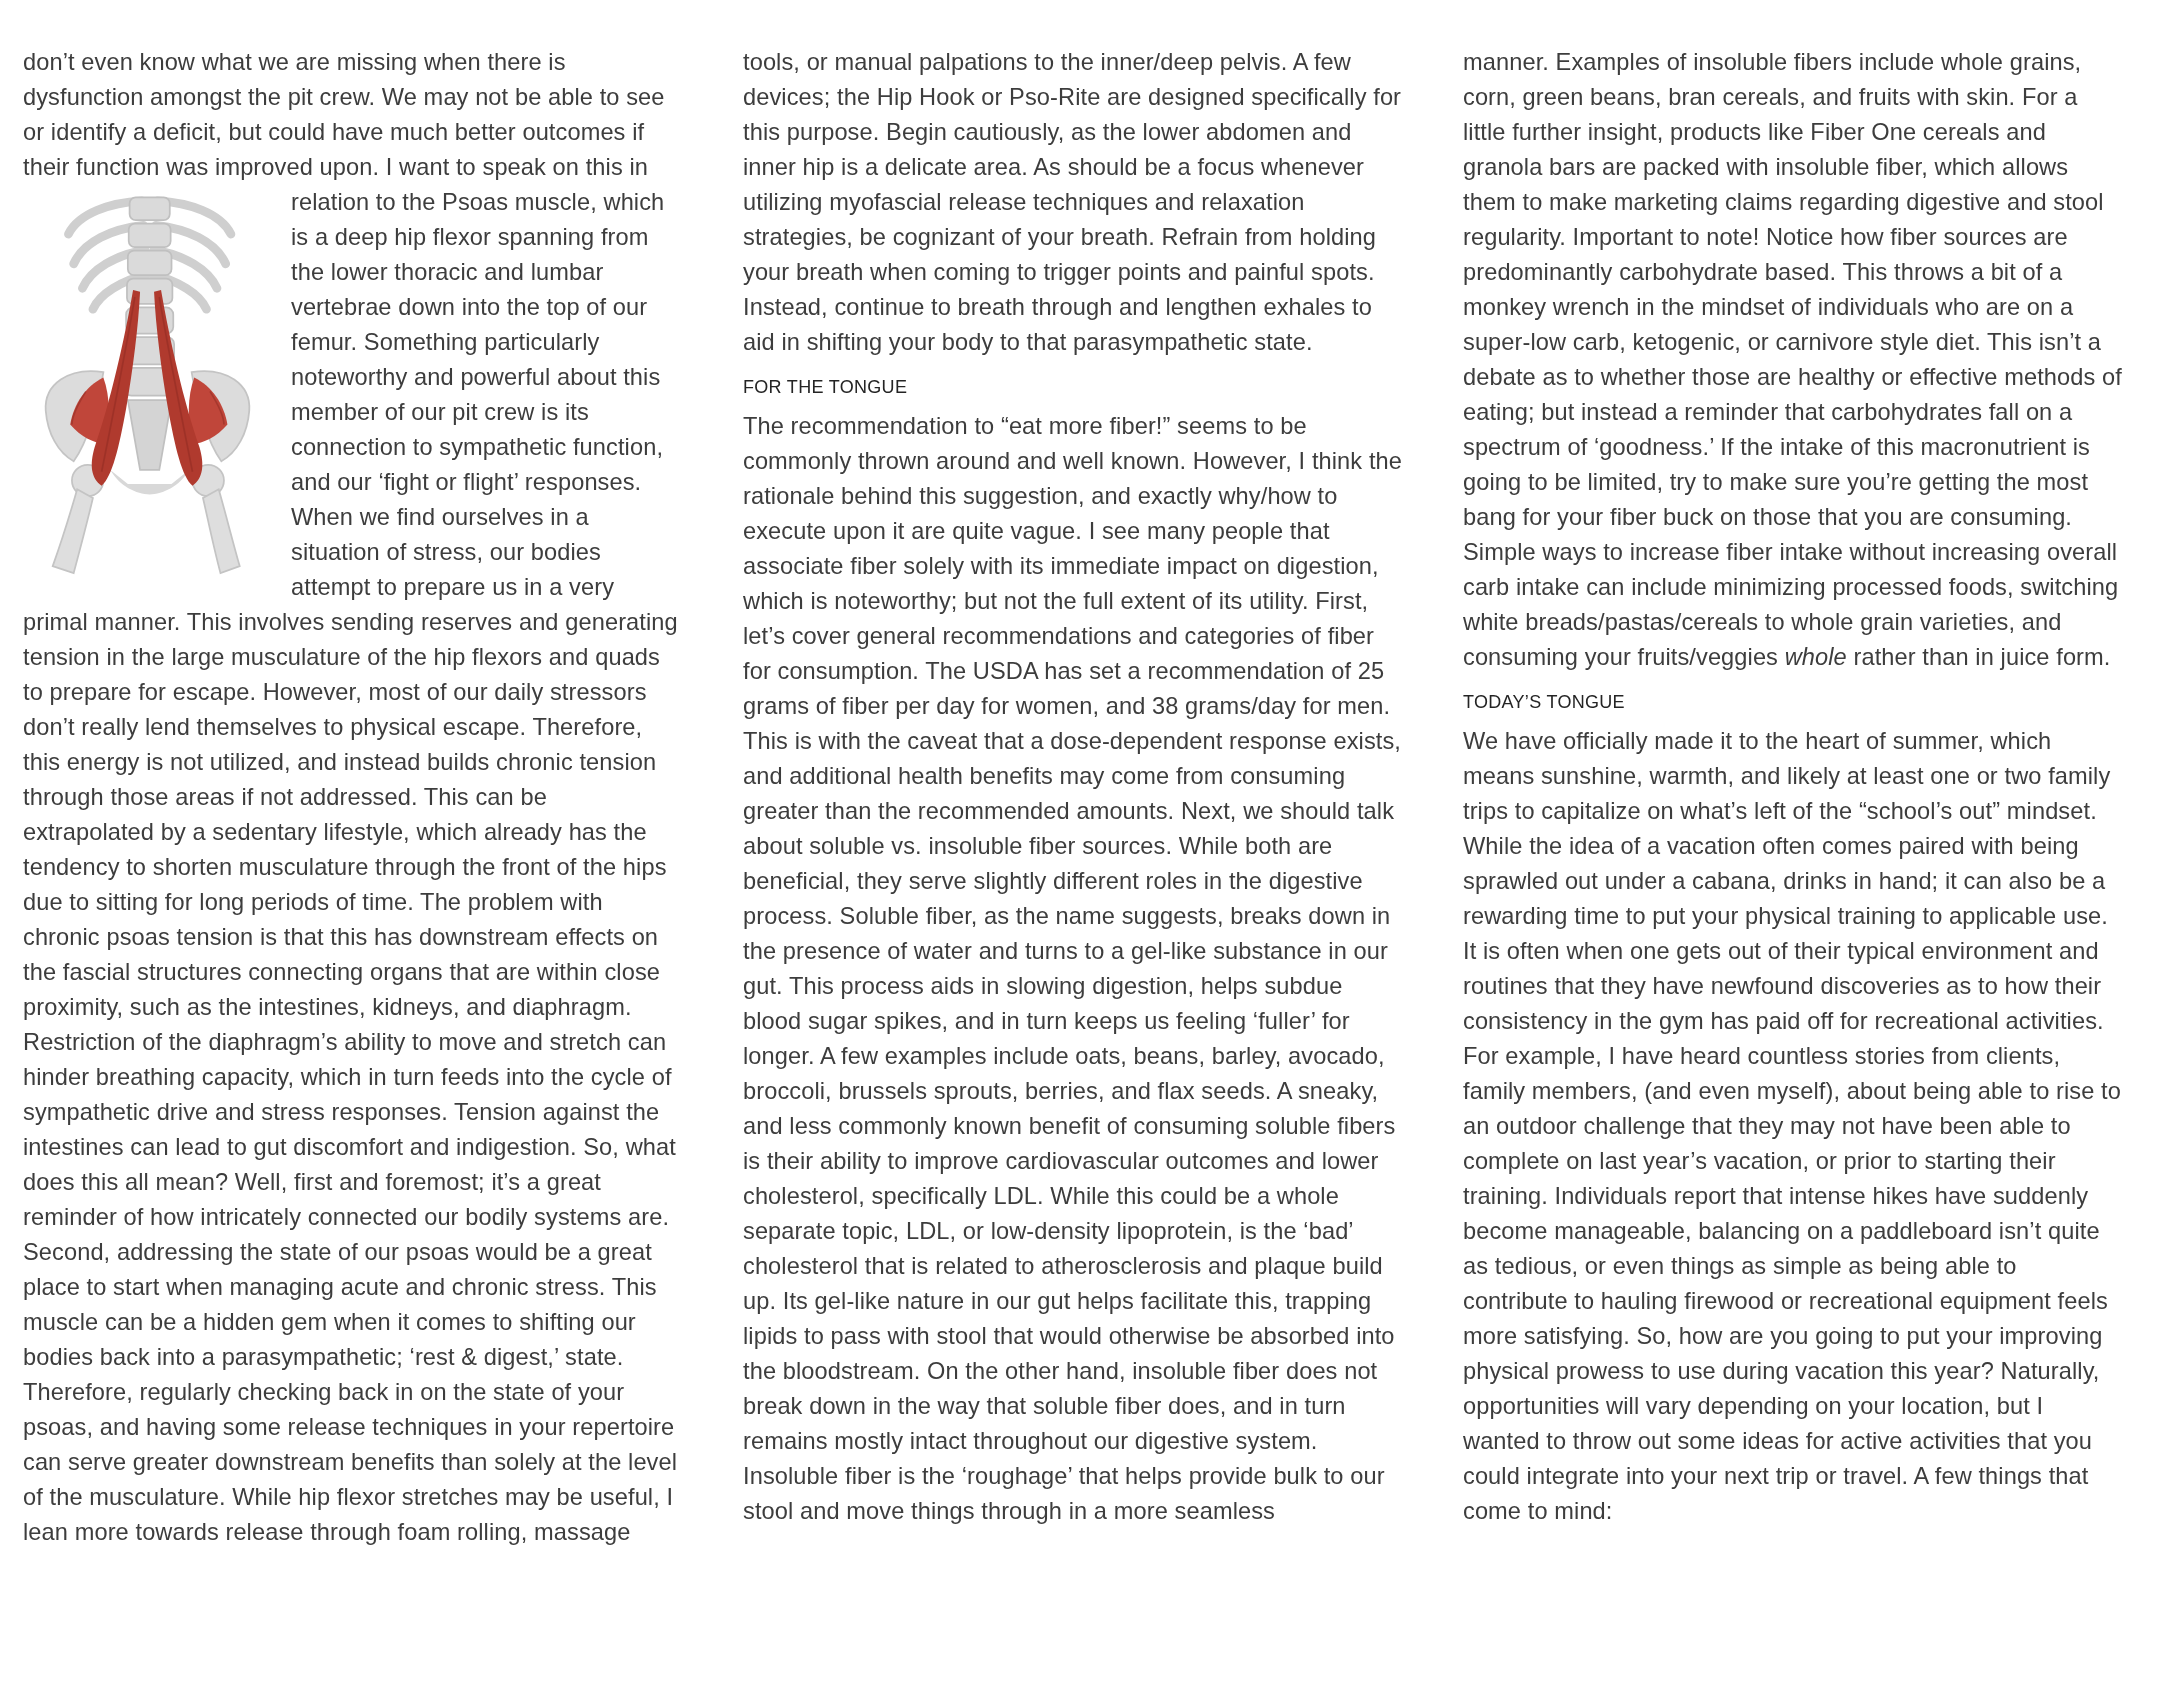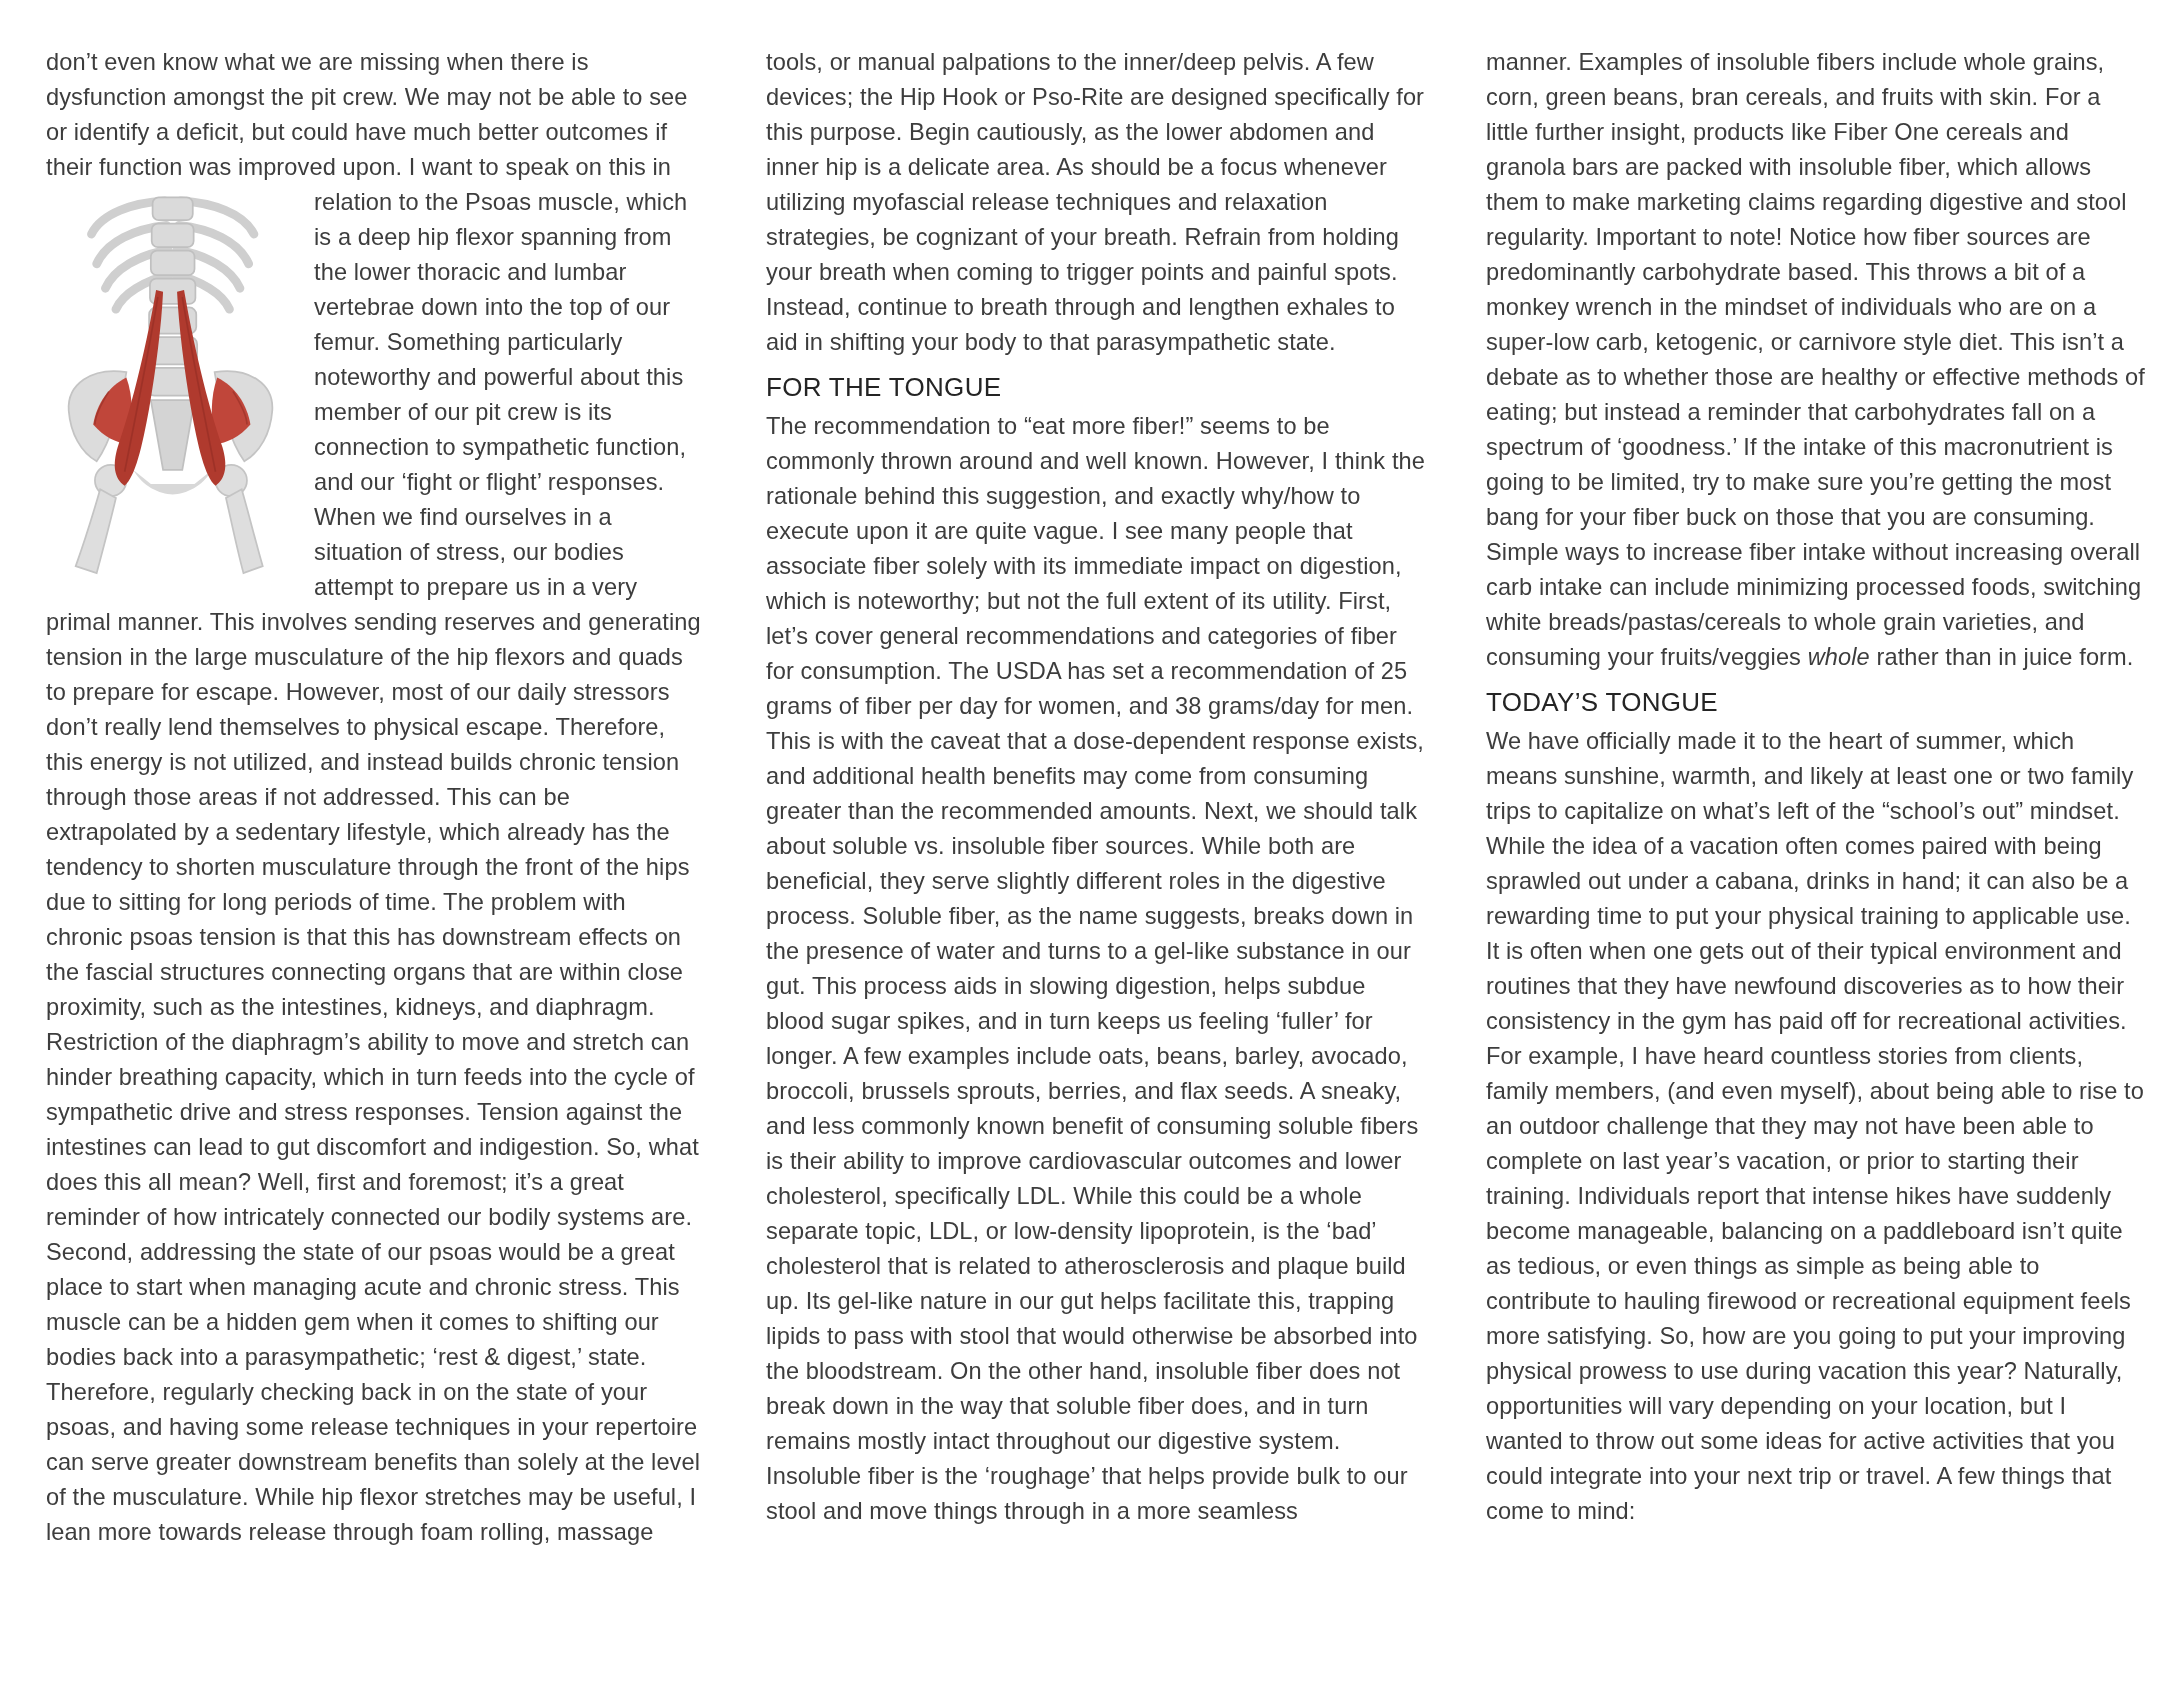--- a/index.html
+++ b/index.html
@@ -11,39 +11,39 @@
     width: 2184px;
     height: 1687px;
     overflow: hidden;
     font-family: "Liberation Sans", sans-serif;
     color: #3d3d3d;
   }
   .page {
     box-sizing: border-box;
     width: 1768px;
     height: 1687px;
-    padding: 45px 35px 0 46px;
+    padding: 45px 35px 0 23px;
     display: flex;
     gap: 61px;
     background: #ffffff;
   }
   .col {
     flex: 0 0 659px;
     width: 659px;
     font-size: 23.6px;
     line-height: 35px;
     text-align: left;
     letter-spacing: 0.1px;
   }
   .col p {
     margin: 0;
     padding: 0;
   }
   .section-heading {
-    font-size: 26px;
+    font-size: 18px;
     font-weight: 400;
     color: #242424;
     letter-spacing: 0.3px;
     margin: 10.5px 0 5.2px 0;
     line-height: 33px;
   }
   .anatomy {
     float: left;
     width: 249px;
     height: 383px;

